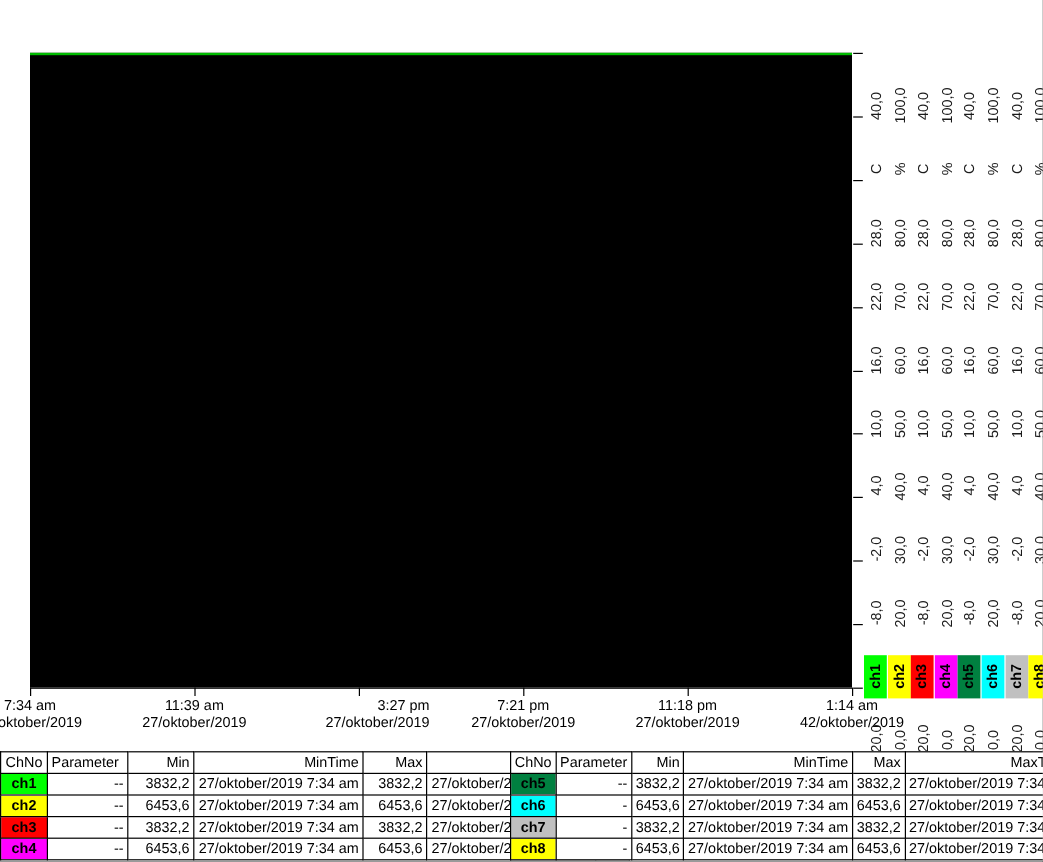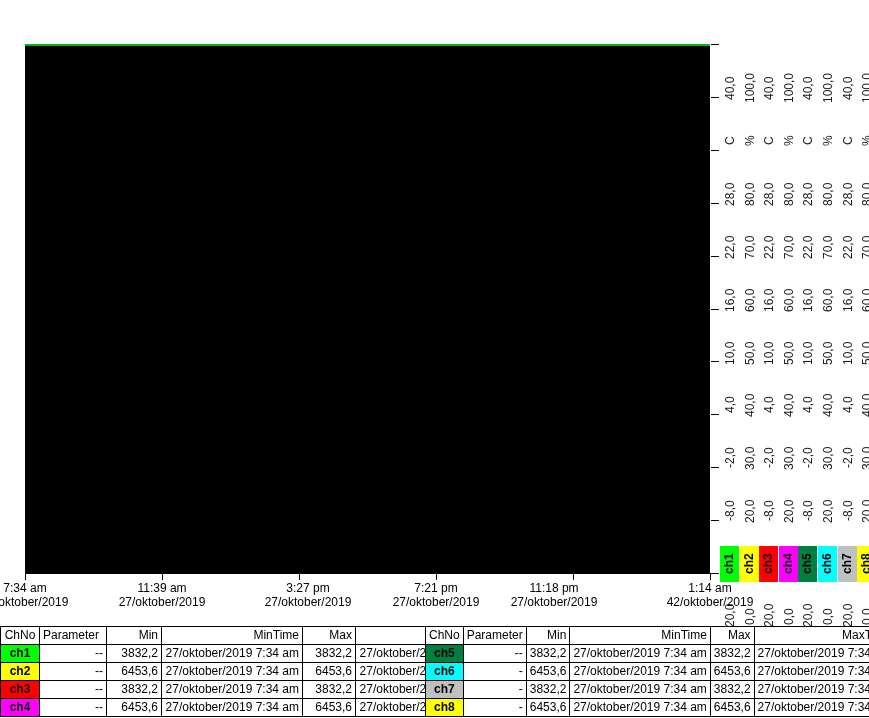--- a/index.html
+++ b/index.html
@@ -83,29 +83,29 @@
     </div>
   <div id="x-labels">
       <div class="xlabel" style="left: -45px;">
         <span class="t">7:34 am</span>
         <span class="d">27/oktober/2019</span>
       </div>
       <div class="xlabel" style="left: 92px;">
         <span class="t">11:39 am</span>
         <span class="d">27/oktober/2019</span>
       </div>
-      <div class="xlabel" style="left: 238px;">
+      <div class="xlabel" style="left: 218px; text-align: right;">
         <span class="t">3:27 pm</span>
         <span class="d">27/oktober/2019</span>
       </div>
       <div class="xlabel" style="left: 366px;">
         <span class="t">7:21 pm</span>
         <span class="d">27/oktober/2019</span>
       </div>
-      <div class="xlabel" style="left: 484px;">
+      <div class="xlabel" style="left: 503px;">
         <span class="t">11:18 pm</span>
         <span class="d">27/oktober/2019</span>
       </div>
       <div class="xlabel" style="left: 640px;">
         <span class="t">1:14 am</span>
         <span class="d">42/oktober/2019</span>
       </div>
     </div>
 
   <div id="y-ticks">

